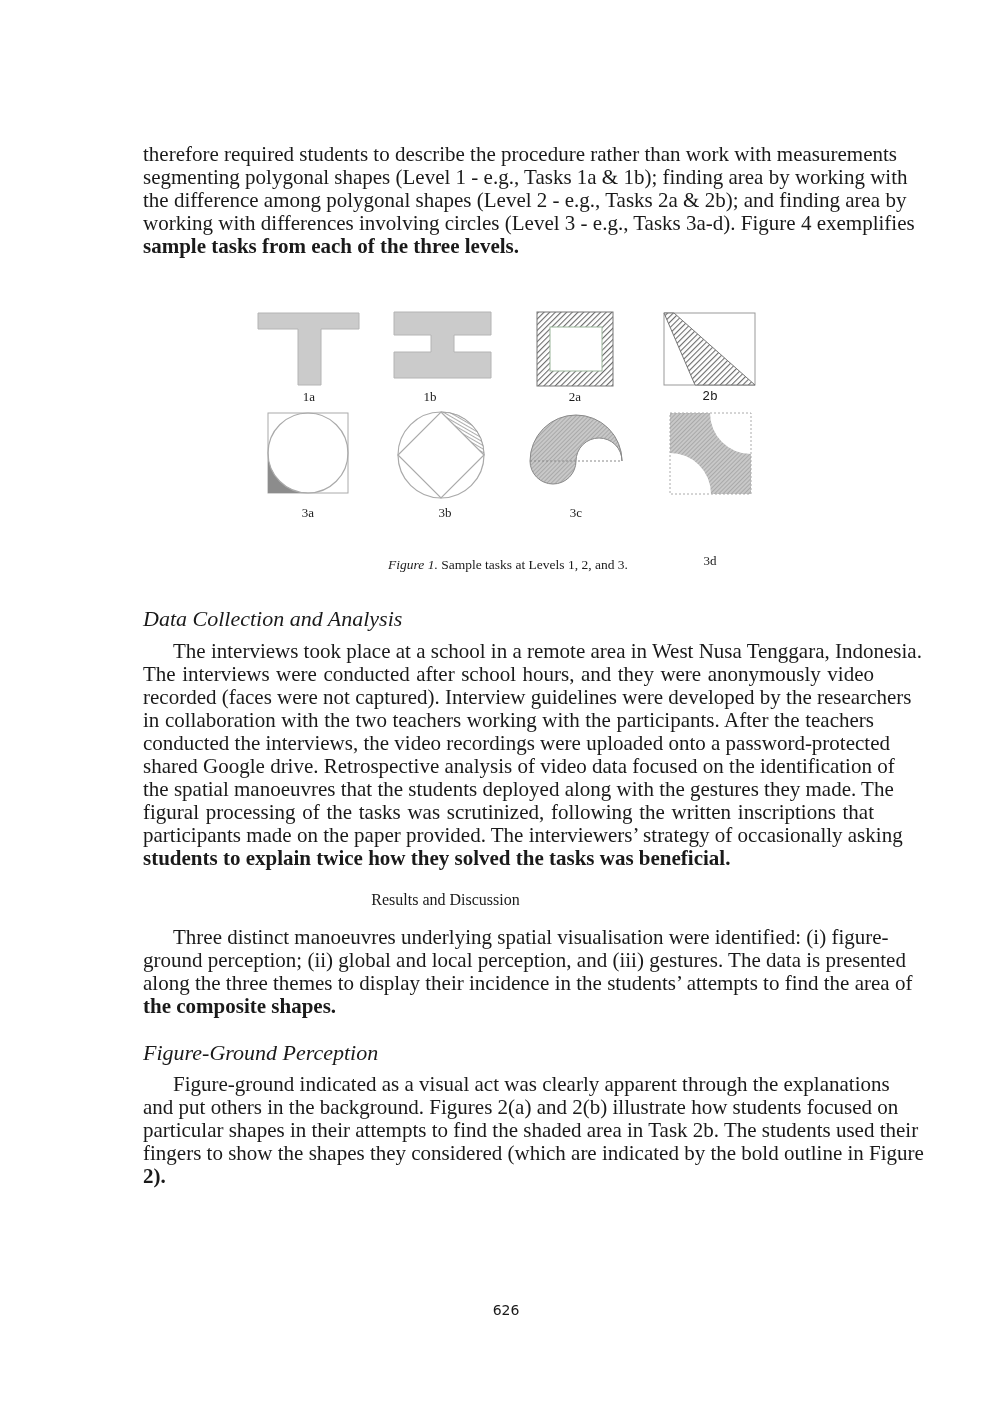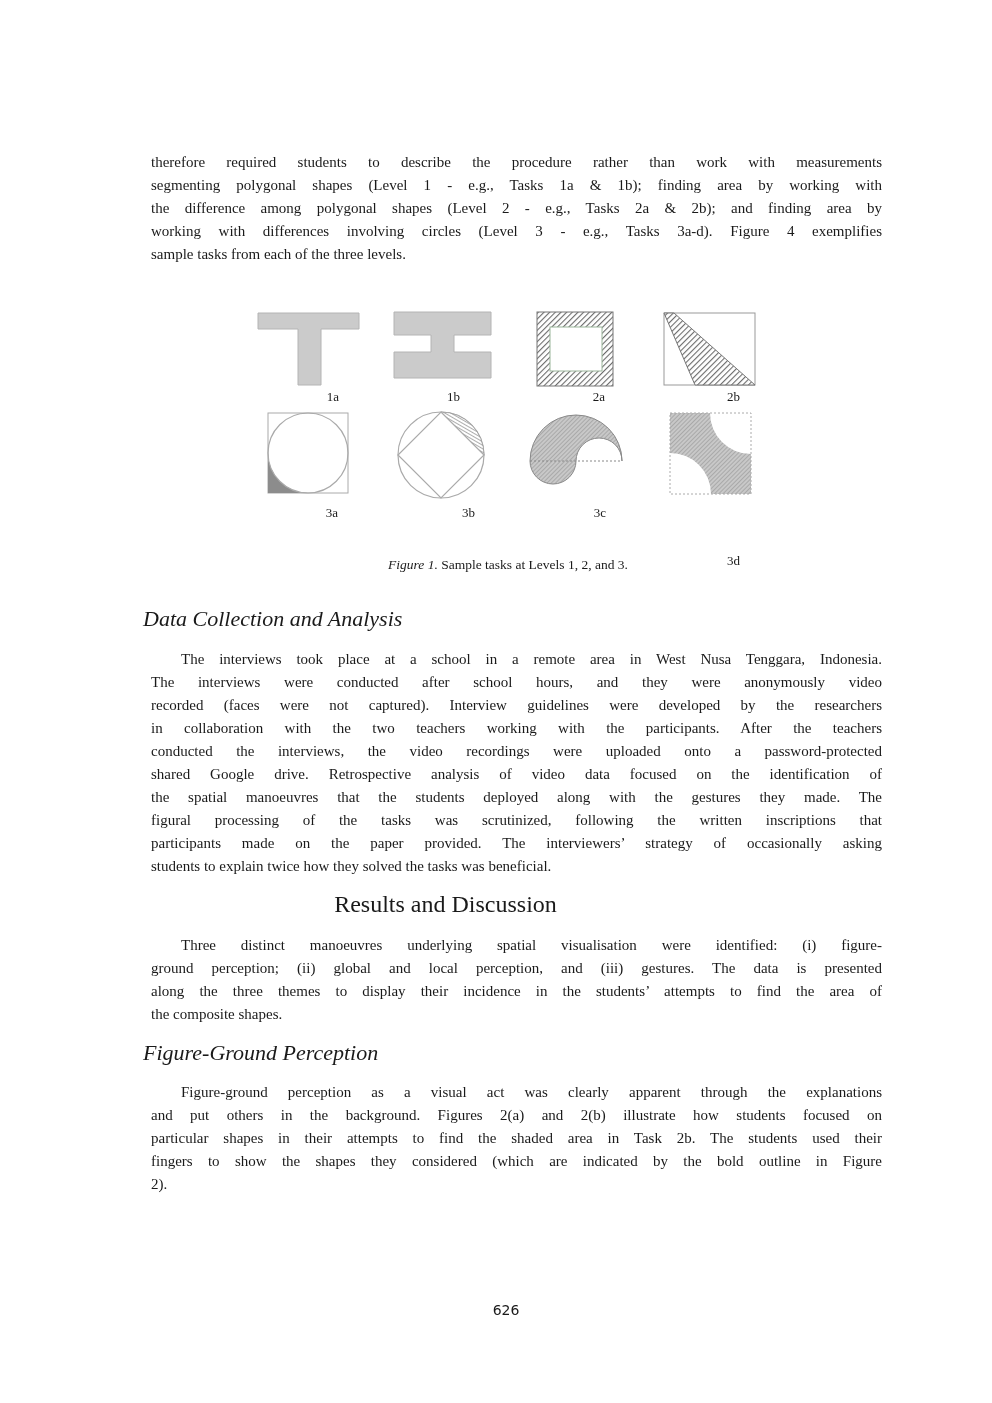--- a/index.html
+++ b/index.html
@@ -1,29 +1,29 @@
 <!DOCTYPE html>
 <html><head>
 <meta charset="utf-8">
 <style>
   html, body { margin: 0; padding: 0; background: #ffffff; }
   body { width: 992px; height: 1403px; position: relative; overflow: hidden;
          font-family: "Liberation Serif", "DejaVu Serif", serif; color: #1a1a1a; }
-  .para { position: absolute; left: 143px; width: 731px; font-size: 15px;
-          line-height: 23px; text-align: justify; margin: 8px; }
+  .para { position: absolute; left: 143px; width: 731px; font-size: 21px;
+          line-height: 23px; text-align: justify; margin: 0; }
   .line { display: block; text-align: justify; text-align-last: justify; white-space: nowrap; }
-  .line.last { text-align-last: left; }
-  .h2 { position: absolute; left: 0; width: 891px; text-align: center; font-size: 24px;
+  .line.last { text-align-last: left; font-weight: bold; }
+  .h2 { position: absolute; left: 0; width: 891px; text-align: center; font-size: 16px;
         top: 891px; margin: 0; font-weight: normal; }
   .h3 { position: absolute; left: 143px; font-style: italic; font-size: 22px; margin: 0; font-weight: normal; }
   .caption { position: absolute; left: 0; width: 1016px; text-align: center; top: 557px;
              font-size: 13.5px; }
   .caption i { font-style: italic; }
   .fig { position: absolute; left: 250px; top: 300px; width: 520px; height: 230px; }
-  .fig-label { position: absolute; font-size: 13px; width: 60px; text-align: right; }
+  .fig-label { position: absolute; font-size: 13px; width: 60px; text-align: center; }
   .page-num { position: absolute; left: 0; width: 1012px; top: 1302px; text-align: center;
               font-family: "DejaVu Sans", sans-serif; font-size: 14px; }
 </style>
 </head>
 <body>
 
 <div class="para" style="top:143px;">
   <span class="line">therefore required students to describe the procedure rather than work with measurements</span>
   <span class="line">segmenting polygonal shapes (Level 1 - e.g., Tasks 1a &amp; 1b); finding area by working with</span>
   <span class="line">the difference among polygonal shapes (Level 2 - e.g., Tasks 2a &amp; 2b); and finding area by</span>
@@ -69,21 +69,21 @@
     <path d="M280,161 A46,46 0 0 1 372,161 A23,23 0 0 0 326,161 A23,23 0 0 1 280,161 Z" fill="url(#hatch-fine)" stroke="#888" stroke-width="1"></path>
     <line x1="280" y1="161" x2="372" y2="161" stroke="#888" stroke-width="1" stroke-dasharray="2,2"></line>
 
     <path d="M420,113 H460 A41,41 0 0 0 501,154 V194 H461 A41,41 0 0 0 420,153 Z" fill="url(#hatch-fine)" stroke="none"></path>
     <rect x="420" y="113" width="81" height="81" fill="none" stroke="#aaa" stroke-width="1" stroke-dasharray="2,2"></rect>
   </svg>
 
   <span class="fig-label" style="left:29px; top:89px;">1a</span>
   <span class="fig-label" style="left:150px; top:89px;">1b</span>
   <span class="fig-label" style="left:295px; top:89px;">2a</span>
-  <span class="fig-label" style="left:430px; top:89px;">2b</span>
+  <span class="fig-label" style="left:430px; top:89px;font-family:Liberation Mono, monospace;">2b</span>
   <span class="fig-label" style="left:28px; top:205px;">3a</span>
   <span class="fig-label" style="left:165px; top:205px;">3b</span>
   <span class="fig-label" style="left:296px; top:205px;">3c</span>
   <span class="fig-label" style="left:430px; top:205px;margin-top:48px;">3d</span>
 </div>
 
 <div class="caption">
   <i>Figure 1.</i><span> Sample tasks at Levels 1, 2, and 3.</span>
 </div>
 
@@ -104,20 +104,20 @@
 <h2 class="h2">Results and Discussion</h2>
 <div class="para" style="top:926px;">
   <span class="line" style="padding-left:30px;">Three distinct manoeuvres underlying spatial visualisation were identified: (i) figure-</span>
   <span class="line">ground perception; (ii) global and local perception, and (iii) gestures. The data is presented</span>
   <span class="line">along the three themes to display their incidence in the students’ attempts to find the area of</span>
   <span class="line last">the composite shapes.</span>
 </div>
 
 <h3 class="h3" style="top:1040px;">Figure-Ground Perception</h3>
 <div class="para" style="top:1073px;">
-  <span class="line" style="padding-left:30px;">Figure-ground perception as a visual act was clearly apparent through the explanations</span>
+  <span class="line" style="padding-left:30px;">Figure-ground indicated as a visual act was clearly apparent through the explanations</span>
   <span class="line">and put others in the background. Figures 2(a) and 2(b) illustrate how students focused on</span>
   <span class="line">particular shapes in their attempts to find the shaded area in Task 2b. The students used their</span>
   <span class="line">fingers to show the shapes they considered (which are indicated by the bold outline in Figure</span>
   <span class="line last">2).</span>
 </div>
 
 <div class="page-num">626</div>
 
 </body></html>

